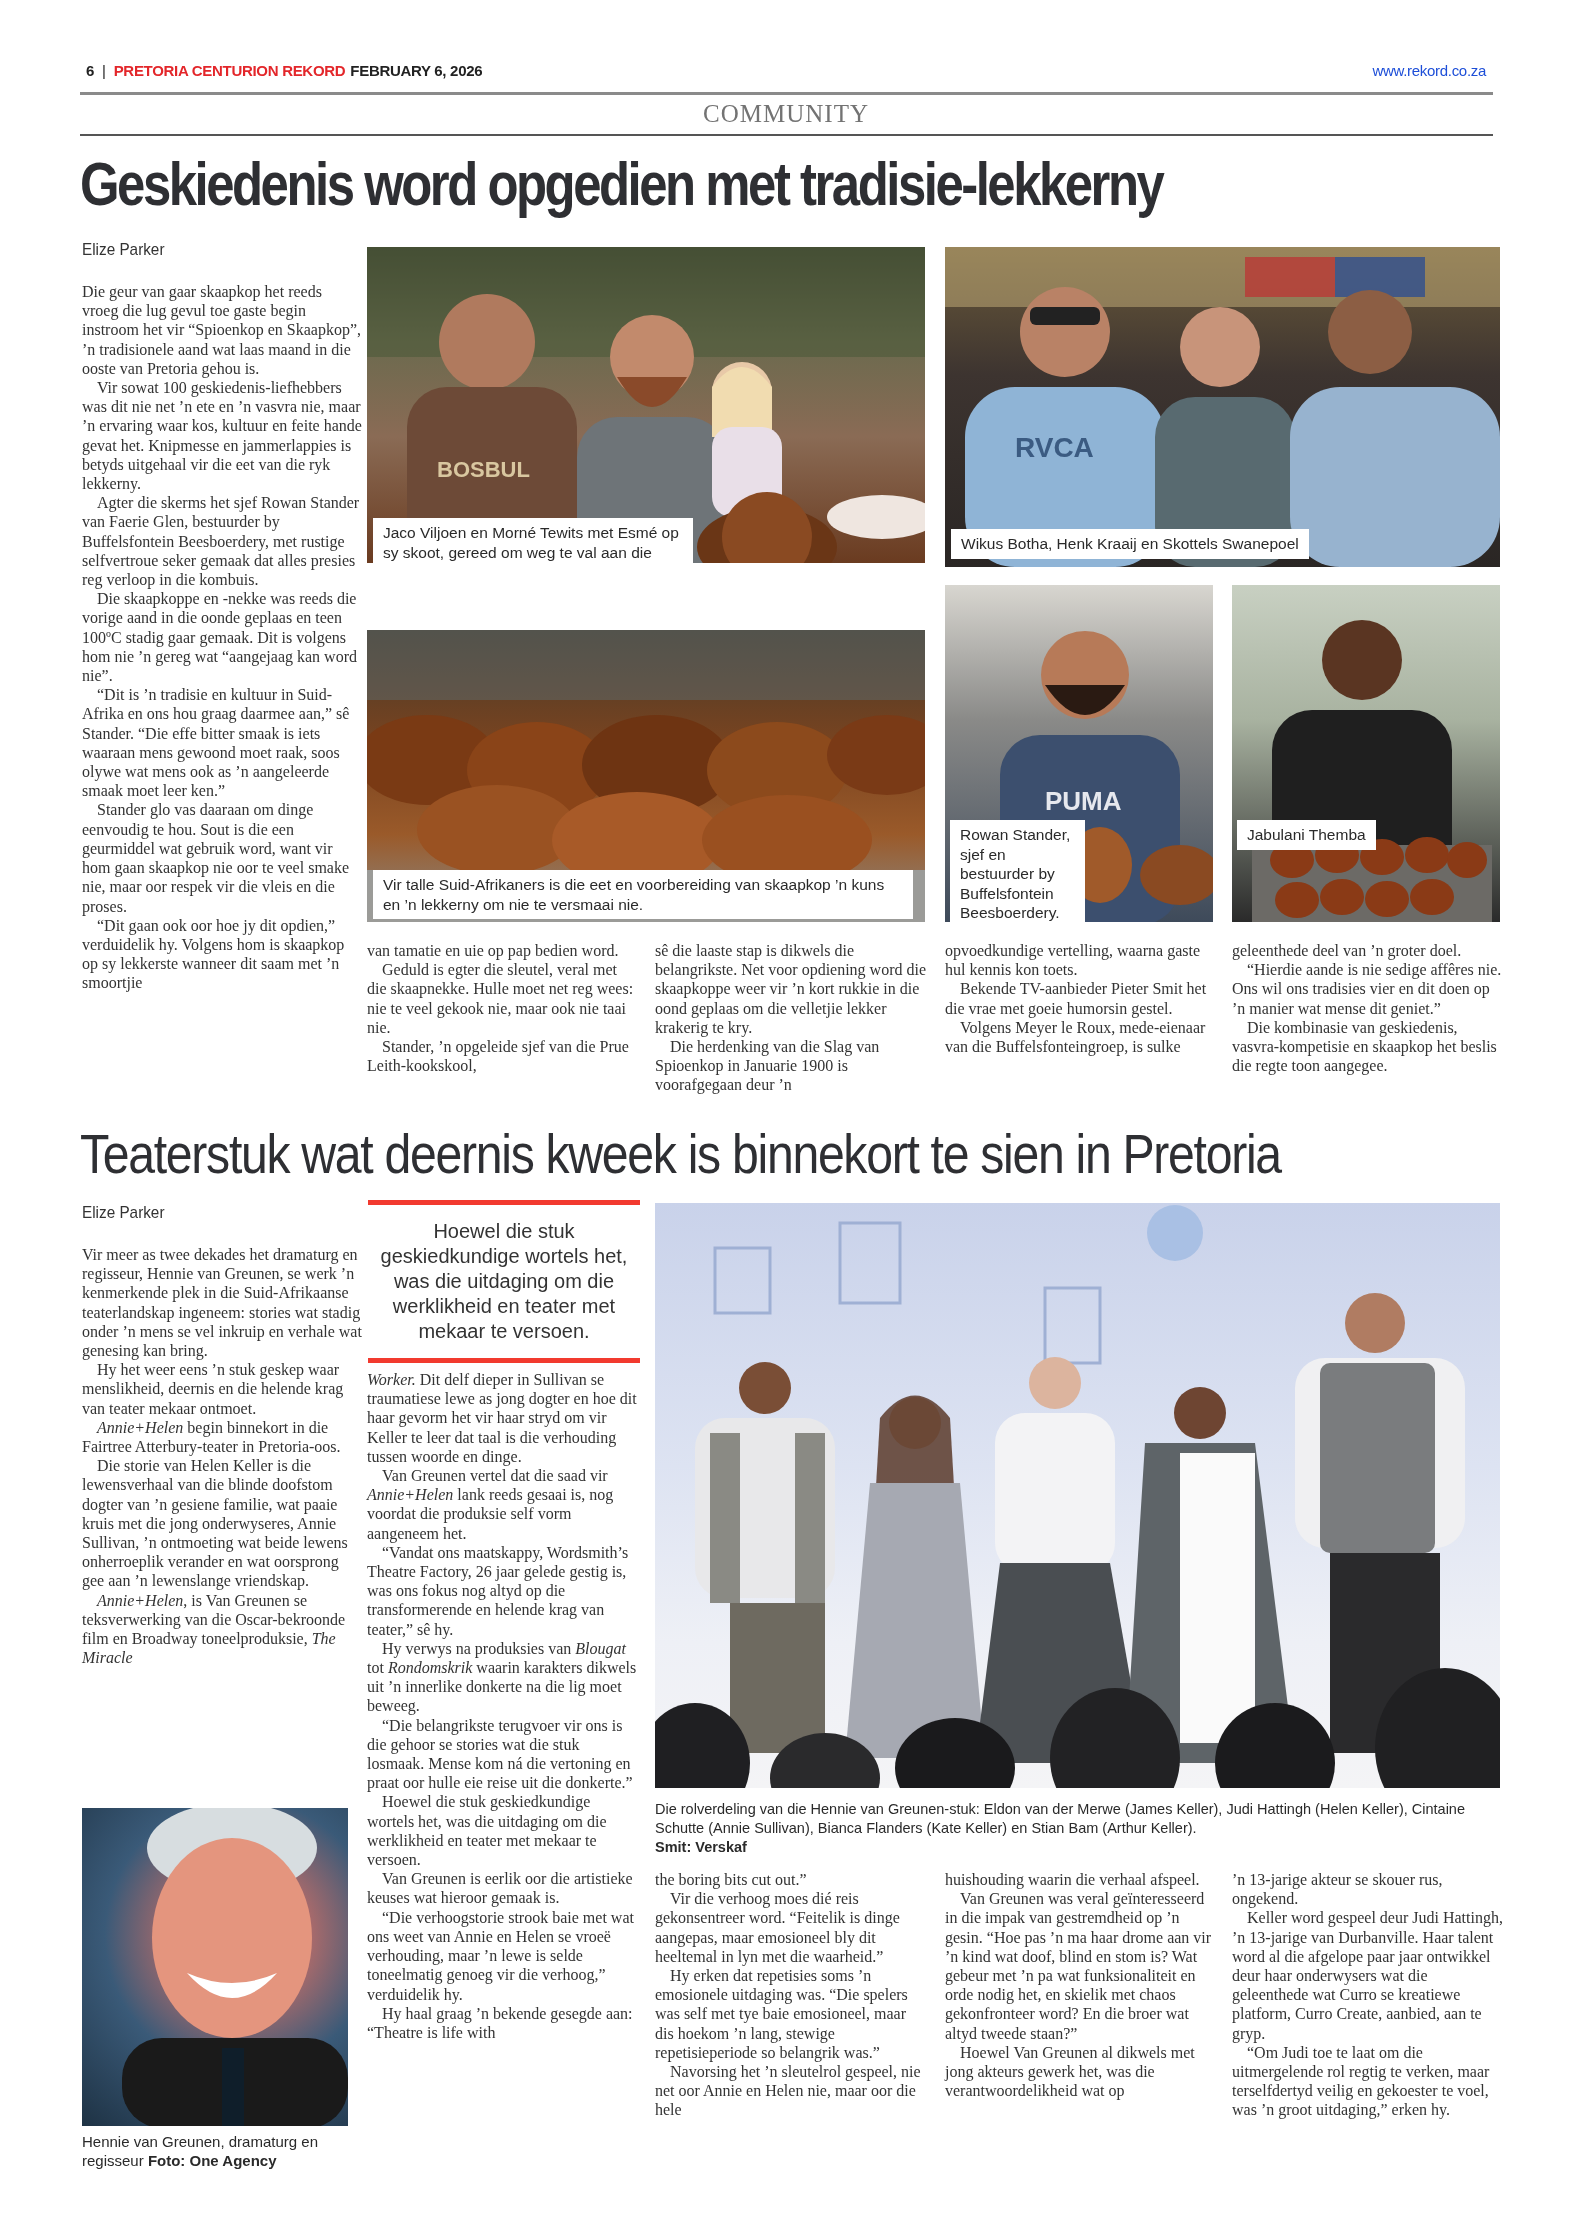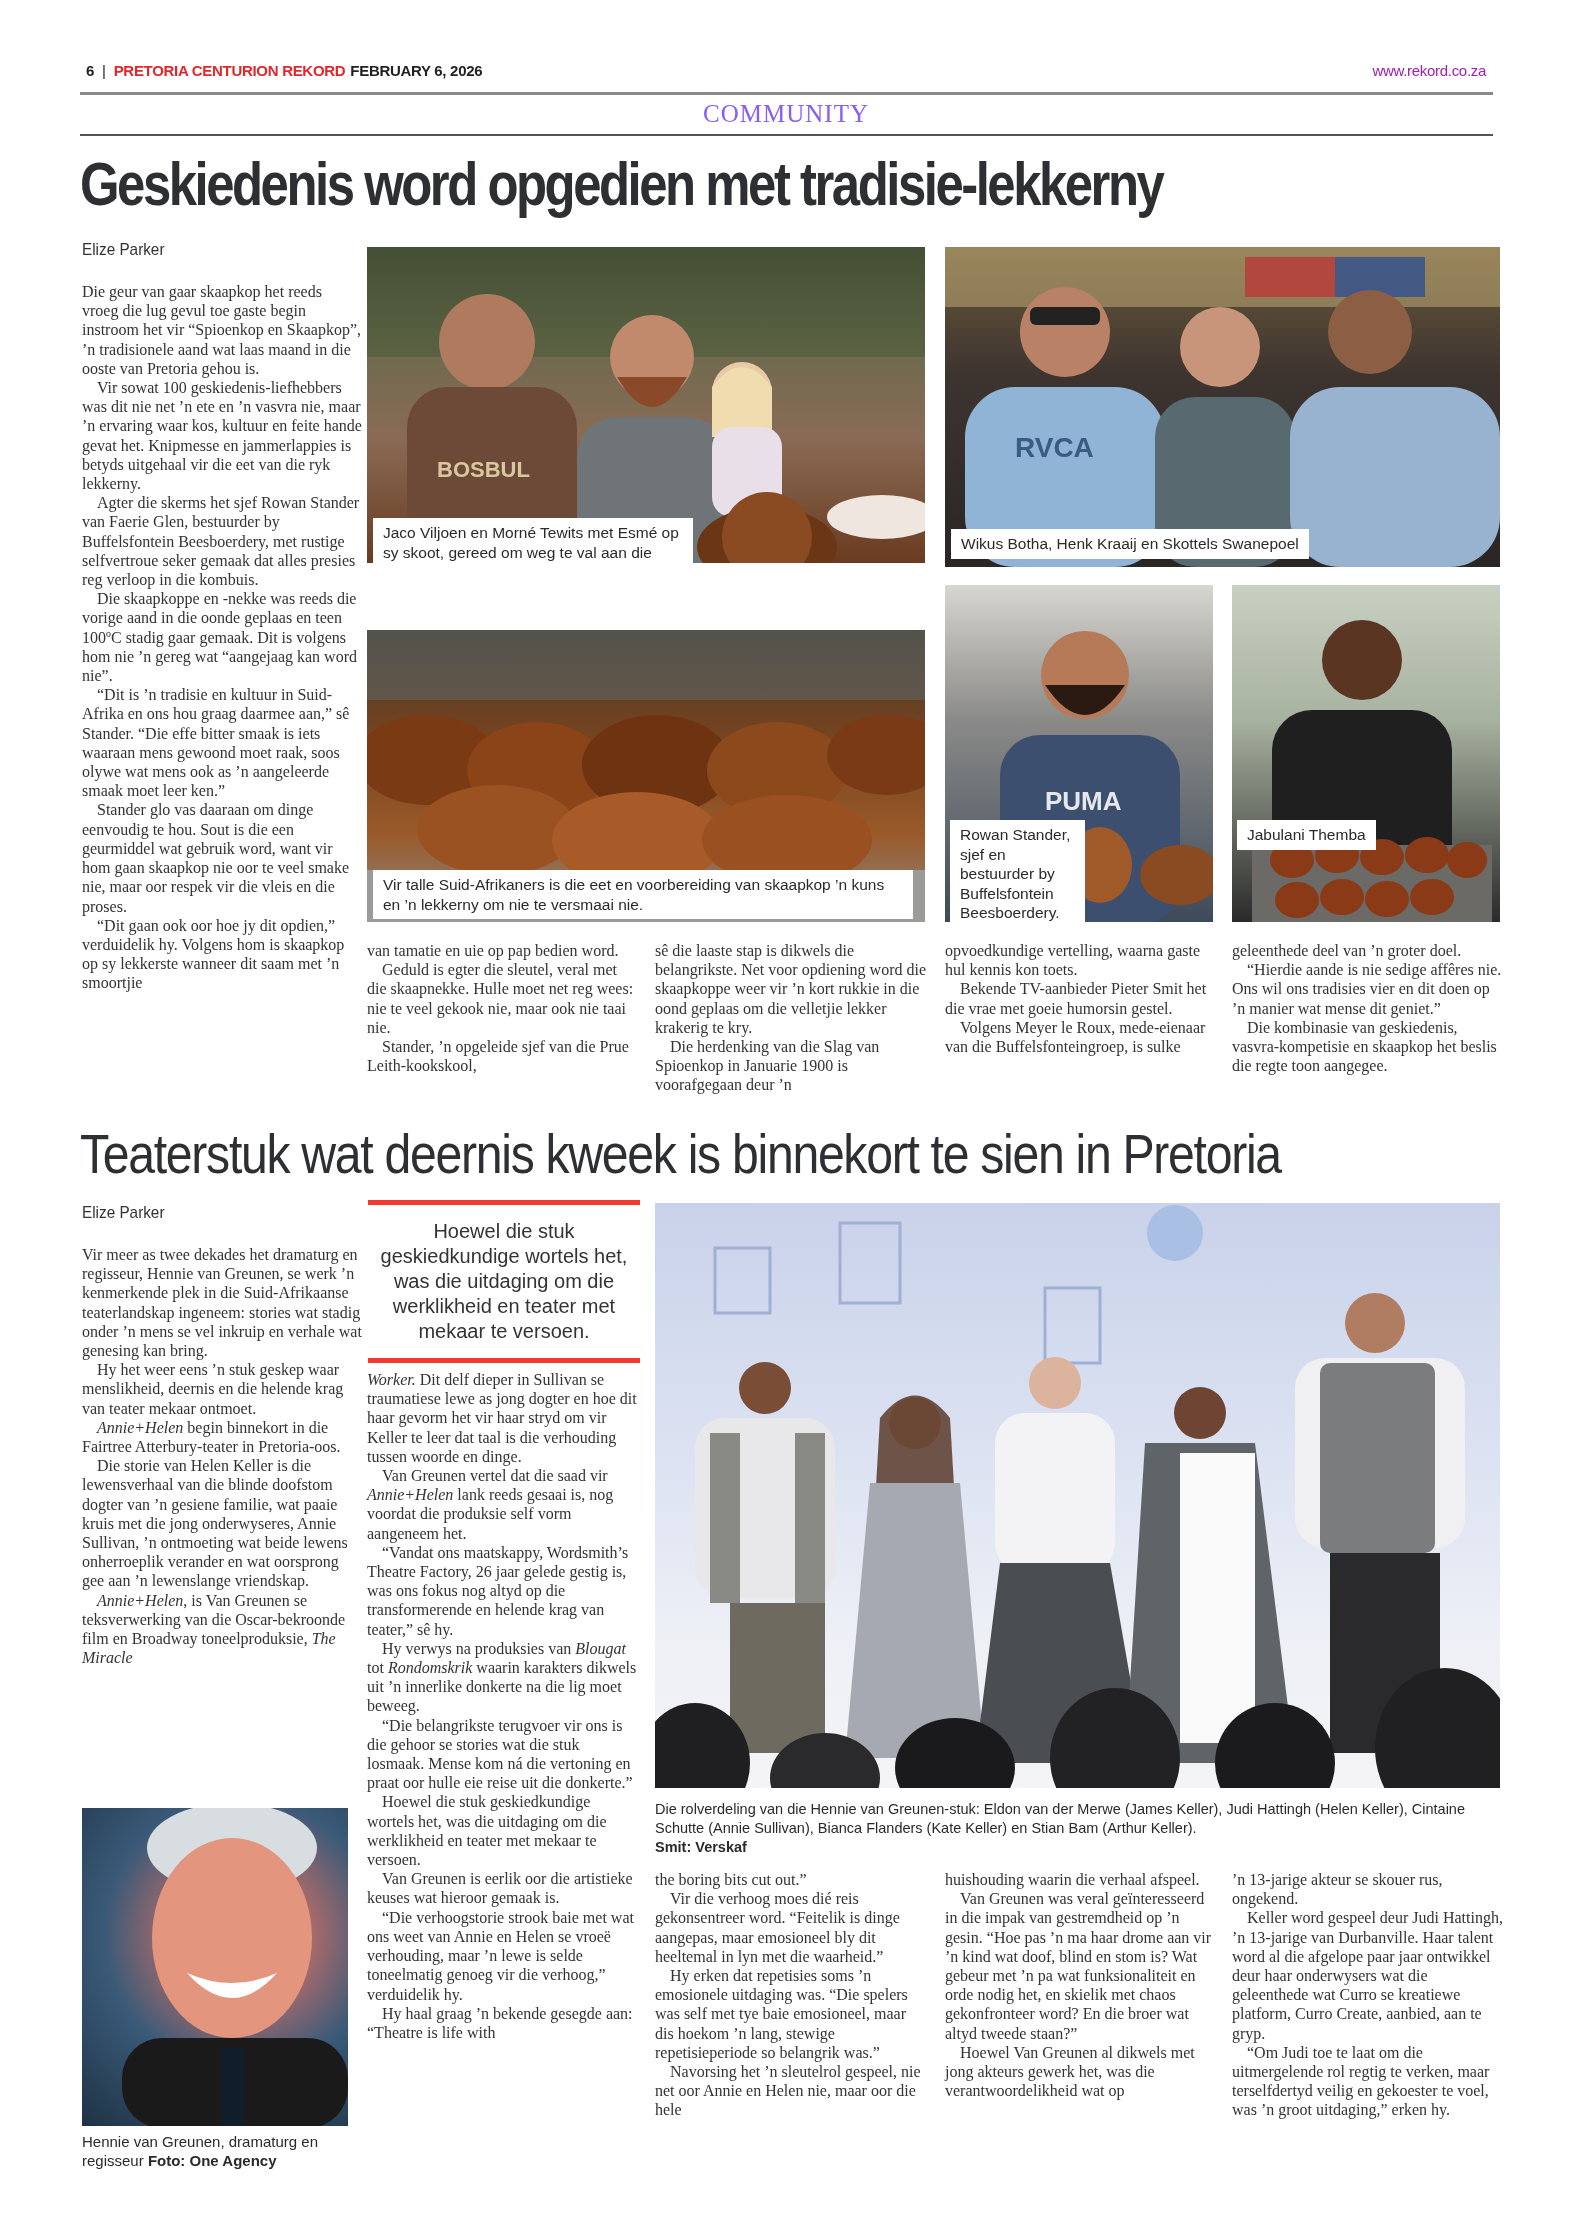--- a/index.html
+++ b/index.html
@@ -3,23 +3,23 @@
 <meta charset="utf-8">
 <style>
   html, body { margin: 0; padding: 0; background: #ffffff; }
   body { width: 1572px; height: 2224px; position: relative; overflow: hidden; color: #2b2b2b; }
   .abs { position: absolute; }
   .folio { top: 62px; left: 86px; font-family: "Liberation Sans", sans-serif; font-size: 15px; font-weight: bold; letter-spacing: -0.3px; text-align: center; }
   .folio .pg { color: #222; }
   .folio .sep { color: #222; margin: 0 8px; font-weight: normal; }
   .folio .paper { color: #e3262a; }
   .folio .date { color: #222; margin-left: 5px; }
-  .site { top: 62px; right: 86px; font-family: "Liberation Sans", sans-serif; font-size: 15px; color: #a21caf; letter-spacing: -0.3px; }
+  .site { top: 62px; right: 86px; font-family: "Liberation Sans", sans-serif; font-size: 15px; color: #1d4ed8; letter-spacing: -0.3px; }
   .rule1 { top: 92px; left: 80px; width: 1413px; height: 3px; background: #8a8a8a; }
-  .section { top: 100px; left: 0; width: 1572px; text-align: center; font-family: "Liberation Serif", serif; font-size: 25px; letter-spacing: 1px; color: #8b5cf6; }
+  .section { top: 100px; left: 0; width: 1572px; text-align: center; font-family: "Liberation Serif", serif; font-size: 25px; letter-spacing: 1px; color: #737373; }
   .rule2 { top: 134px; left: 80px; width: 1413px; height: 2px; background: #555; }
   .headline1 { top: 148px; left: 80px; font-family: "Liberation Sans", sans-serif; font-weight: bold; font-size: 62px; line-height: 72px; color: #2e2f33; letter-spacing: -3px; transform: scaleX(0.82); transform-origin: left top; white-space: nowrap; }
   .byline { font-family: "Liberation Sans", sans-serif; font-size: 17px; color: #333; transform: scaleX(0.9); transform-origin: left top; }
   .body { font-family: "Liberation Serif", serif; font-size: 16px; line-height: 19.2px; color: #333; }
   .body p { margin: 0; text-indent: 15px; }
   .body p.first { text-indent: 0; }
   .col { position: absolute; }
   .photo { position: absolute; overflow: hidden; }
   .cap { position: absolute; background: #ffffff; font-family: "Liberation Sans", sans-serif; font-size: 15.5px; line-height: 19.5px; color: #2a2a2a; padding: 5px 10px; }
   .headline2 { top: 1122px; left: 80px; font-family: "Liberation Sans", sans-serif; font-size: 56px; line-height: 64px; color: #2e2f33; letter-spacing: -1.5px; transform: scaleX(0.86); transform-origin: left top; white-space: nowrap; }

